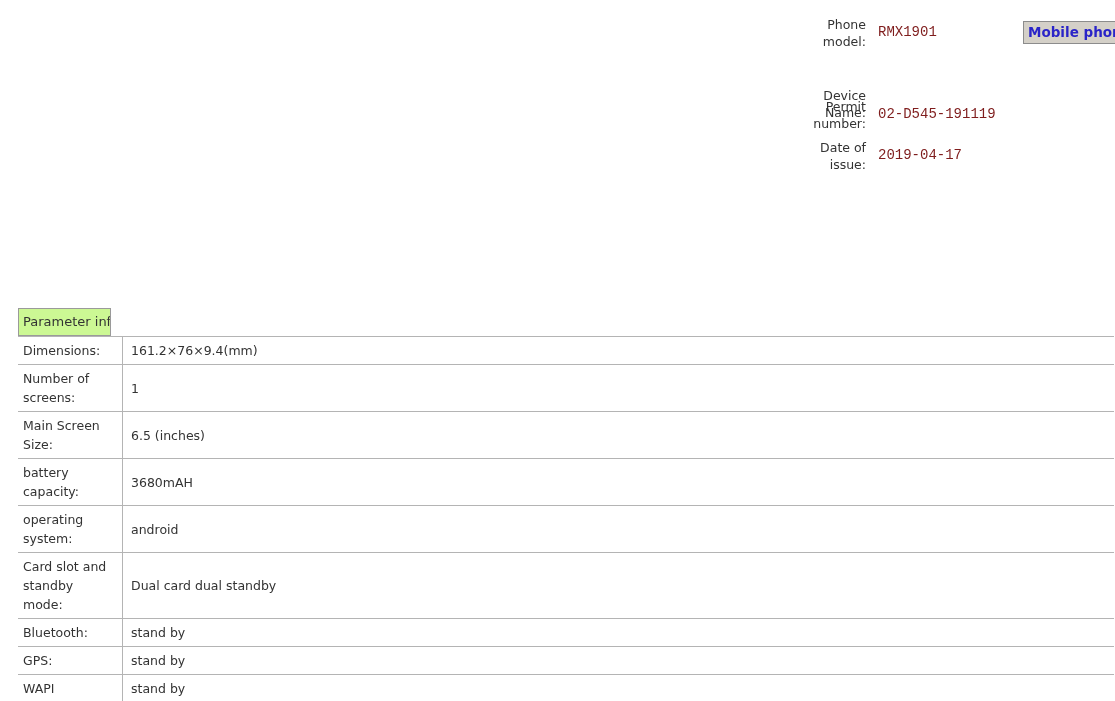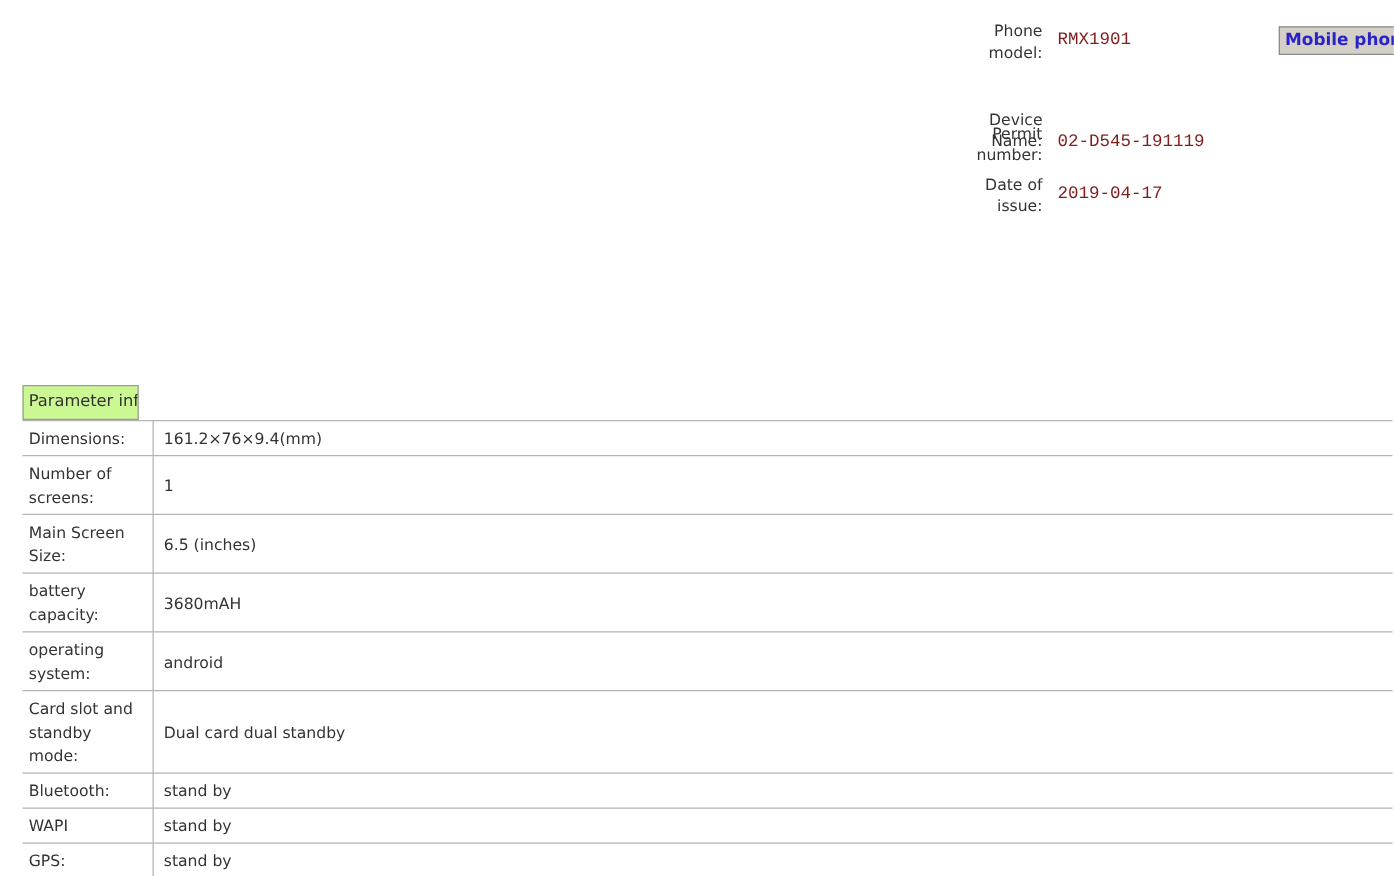--- a/index.html
+++ b/index.html
@@ -13,21 +13,21 @@
     background: #ffffff;
     font-family: "DejaVu Sans", "Liberation Sans", sans-serif;
     color: #333333;
     overflow: hidden;
     position: relative;
   }
 
   
   #cert-block {
     position: absolute;
-    left: 768px;
+    left: 800px;
     top: 10px;
     width: 303px;
   }
   .cert-row {
     display: flex;
     align-items: flex-start;
     width: 100%;
   }
   .cert-label {
     width: 66px;
@@ -233,27 +233,27 @@
         <td class="v">Dual card dual standby</td>
       </tr>
       <tr class="one-line">
         <td class="k">
             <span>Bluetooth:</span>
           </td>
         <td class="v">stand by</td>
       </tr>
       <tr class="one-line">
         <td class="k">
+            <span>GPS:</span>
+          </td>
+        <td class="v">stand by</td>
+      </tr>
+      <tr class="one-line">
+        <td class="k">
             <span>WAPI</span>
-          </td>
-        <td class="v">stand by</td>
-      </tr>
-      <tr class="one-line">
-        <td class="k">
-            <span>GPS:</span>
           </td>
         <td class="v">stand by</td>
       </tr>
 
     </tbody>
   </table>
 
 </div>
 
 </body></html>

